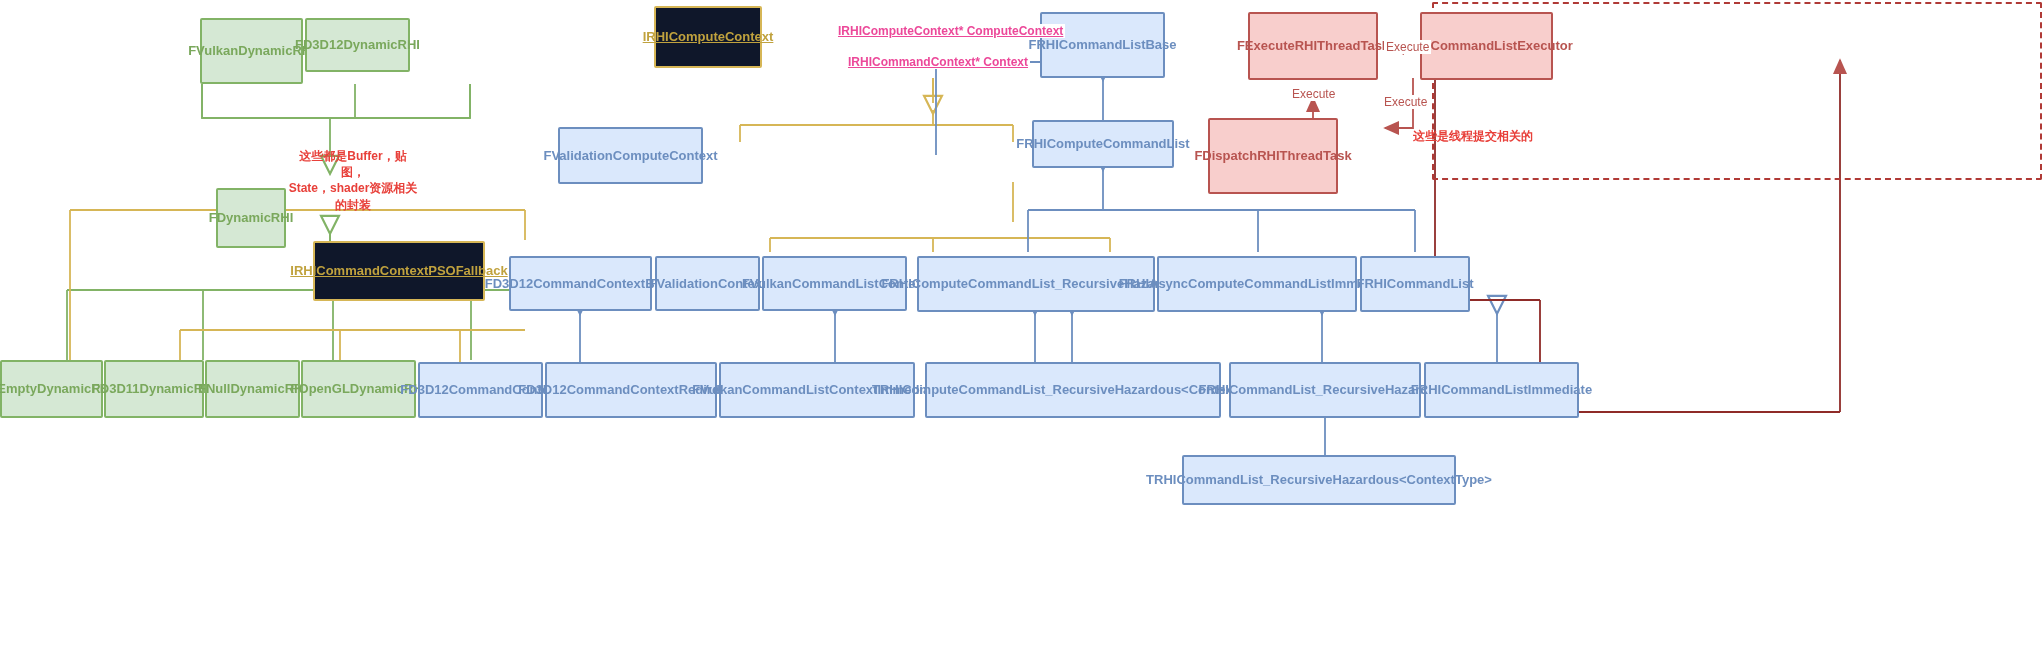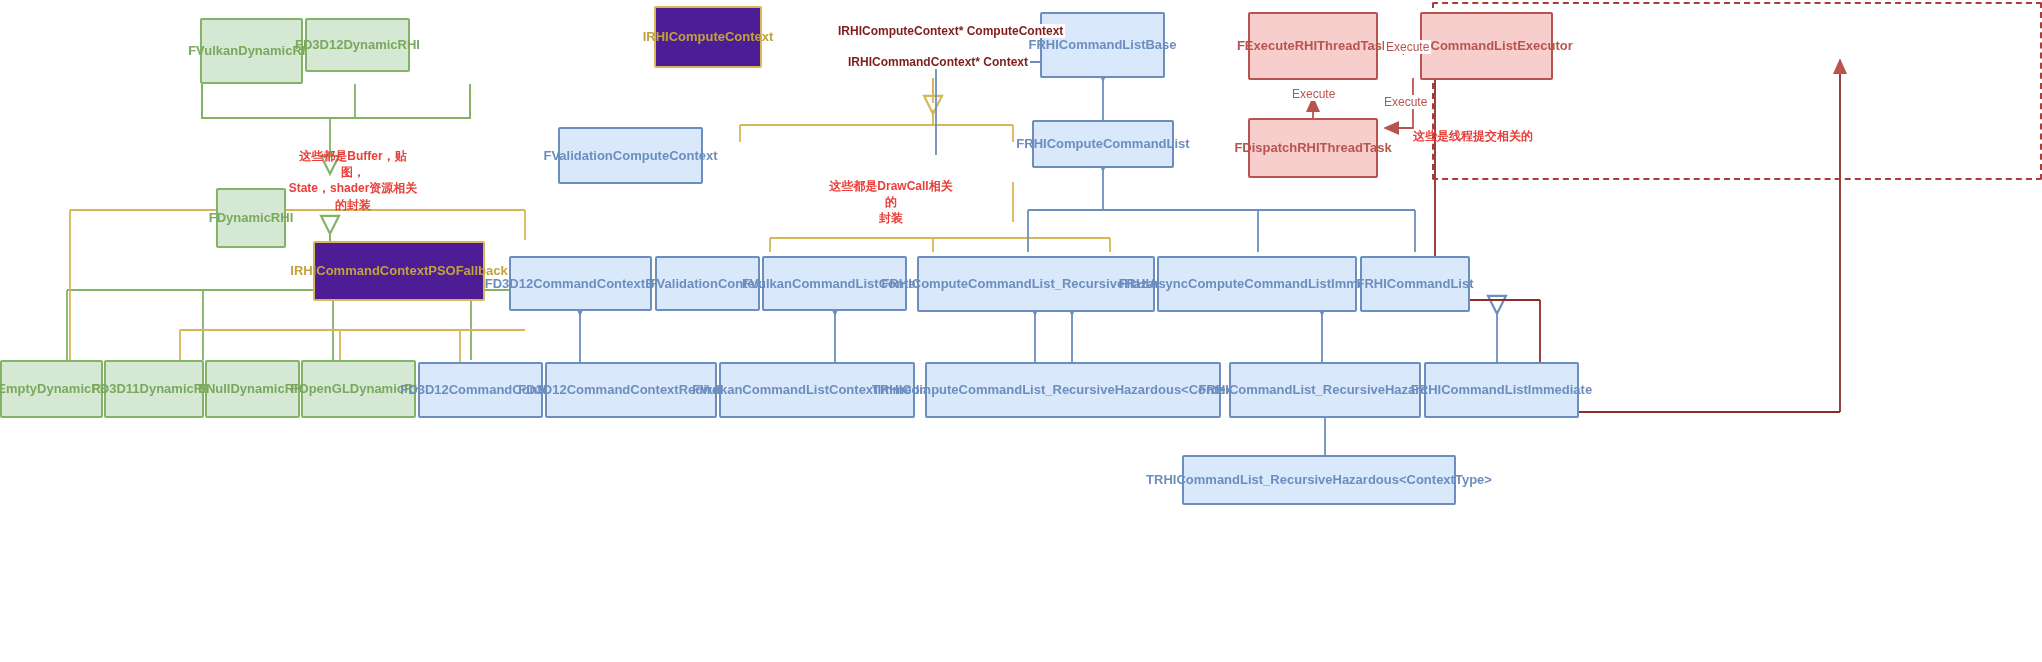--- a/index.html
+++ b/index.html
@@ -36,23 +36,24 @@
     line-height: 1.2;
     padding: 2px 4px;
     border-radius: 2px;
   }
   .n-green {
     background: #d5e8d4;
     border-color: #82b366;
     color: #7aa85c;
   }
   .n-yellow {
-    background: #4c1d95;
+    background: #0f172a;
     border-color: #d6b656;
     color: #c0a23e;
+    text-decoration: underline;
   }
   .n-blue {
     background: #dae8fc;
     border-color: #6c8ebf;
     color: #6c8ebf;
   }
   .n-red {
     background: #f8cecc;
     border-color: #b85450;
     color: #b85450;
@@ -63,24 +64,25 @@
     font-size: 12px;
     font-weight: bold;
     text-align: center;
     line-height: 1.35;
     white-space: pre-line;
   }
   .wirelabel {
     position: absolute;
     font-size: 12px;
     font-weight: bold;
-    color: #7f1d1d;
+    color: #ec4899;
     white-space: nowrap;
     background: #ffffff;
     padding: 0 2px;
+    text-decoration: underline;
   }
   .redlabel {
     position: absolute;
     font-size: 12px;
     color: #b85450;
     white-space: nowrap;
     background: #ffffff;
     padding: 0 2px;
   }
   .dashedbox {
@@ -308,33 +310,31 @@
 
   <div class="node n-blue" style="left:1182px; top:455px; width:274px; height:50px;">
     <span>TRHICommandList_RecursiveHazardous&lt;ContextType&gt;</span>
   </div>
 
   <div class="dashedbox" style="left:1432px; top:2px; width:610px; height:178px;"></div>
 
   <div class="node n-red" style="left:1248px; top:12px; width:130px; height:68px;" style2="">
     <span>FExecuteRHIThreadTask</span>
   </div>
-  <div class="node n-red" style="left:1248px; top:118px; width:130px; height:60px;">
+  <div class="node n-red" style="left:1208px; top:118px; width:130px; height:76px;">
     <span>FDispatchRHIThreadTask</span>
   </div>
   <div class="node n-red" style="left:1420px; top:12px; width:133px; height:68px;">
     <span>FRHICommandListExecutor</span>
   </div>
 
   <div class="note" style="left:288px; top:148px; width:130px;">这些都是Buffer，贴图，
 State，shader资源相关
 的封装</div>
 
-  <div class="note" style="left:826px; top:178px; width:130px;">这些都是DrawCall相关的
-封装</div>
 
   <div class="note" style="left:1403px; top:128px; width:140px;">这些是线程提交相关的</div>
 
   <div class="wirelabel" style="left:836px; top:24px;">IRHIComputeContext* ComputeContext</div>
   <div class="wirelabel" style="left:846px; top:55px;">IRHICommandContext* Context</div>
 
   <div class="redlabel" style="left:1384px; top:40px;">Execute</div>
   <div class="redlabel" style="left:1290px; top:87px;">Execute</div>
   <div class="redlabel" style="left:1382px; top:95px;">Execute</div>
 

